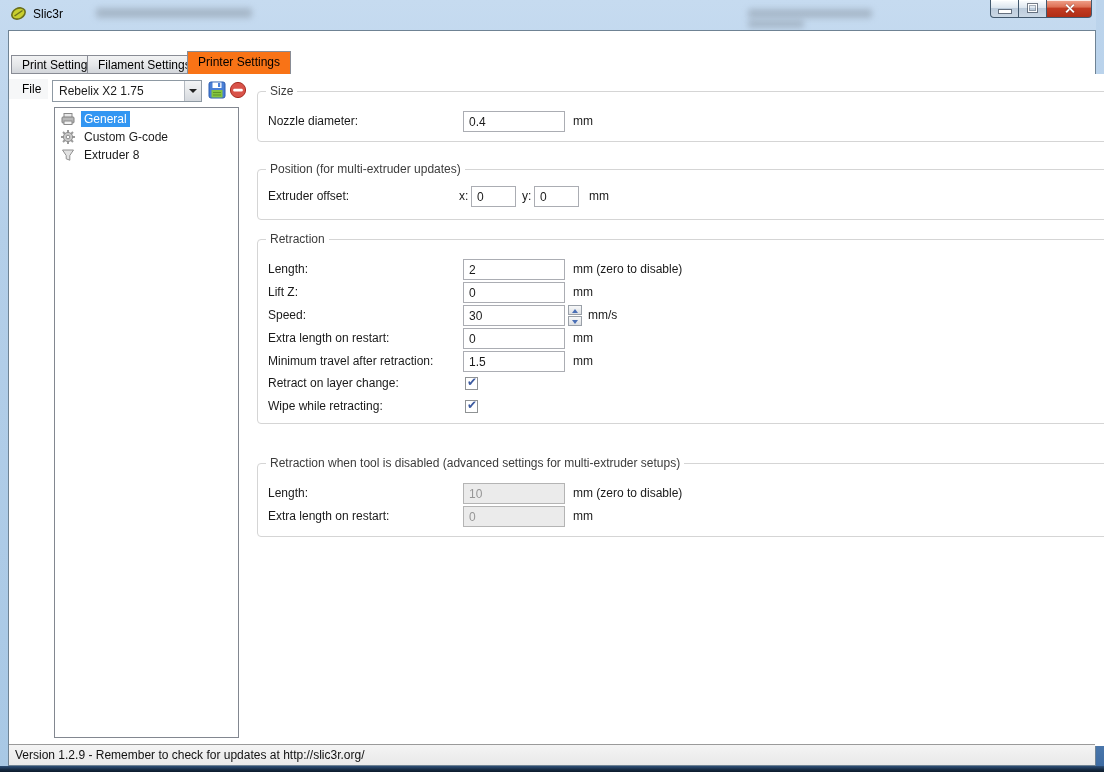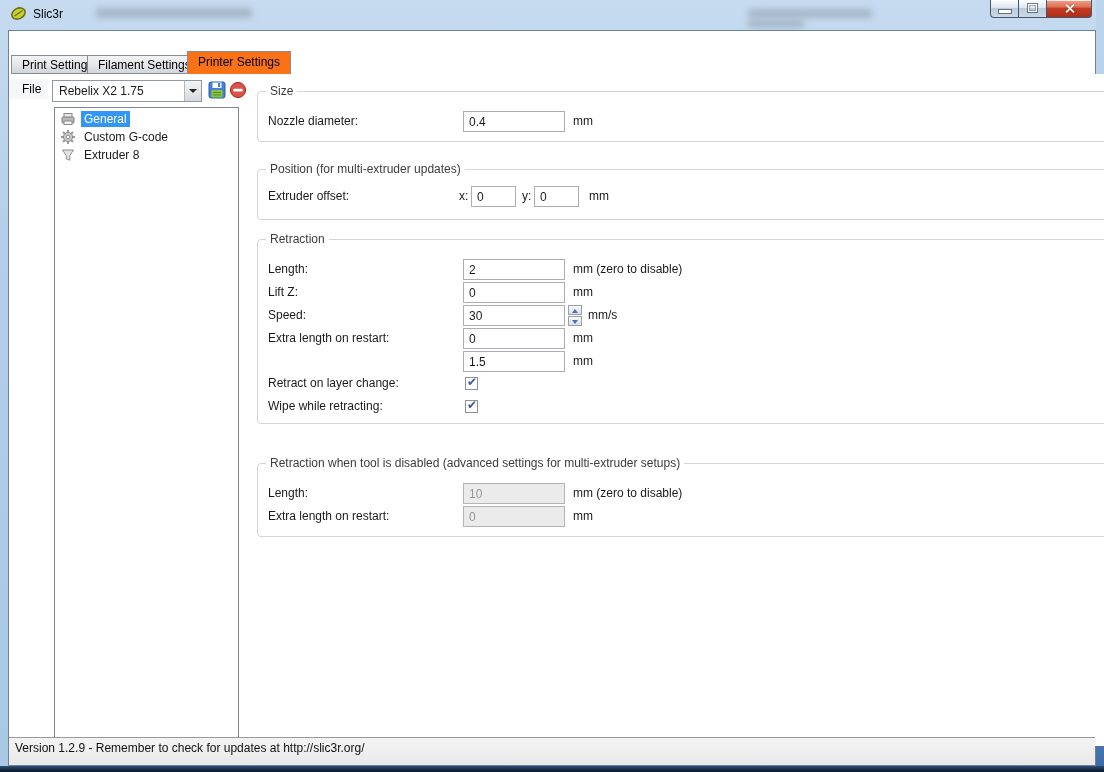--- a/index.html
+++ b/index.html
@@ -105,21 +105,21 @@
   .spin-arrow-up { position:absolute; left:3px; top:3px; width:0; height:0;
     border-left:3px solid transparent; border-right:3px solid transparent; border-bottom:4px solid #4a6fb5; }
   .spin-arrow-down { position:absolute; left:3px; top:3px; width:0; height:0;
     border-left:3px solid transparent; border-right:3px solid transparent; border-top:4px solid #4a6fb5; }
 
   .checkbox { position:absolute; width:13px; height:13px; background:#fff;
     border:1px solid #8f9294; }
   .checkmark { position:absolute; left:1px; top:-3px; font-size:12px; color:#3c5aa0; }
 
   
-  .statusbar { position:absolute; left:0; bottom:0; width:100%; height:28px;
+  .statusbar { position:absolute; left:0; bottom:0; width:100%; height:21px;
     border-top:1px solid #9a9a9a; background:linear-gradient(to bottom,#f4f4f4,#e9e9e9);
     line-height:20px; padding-left:6px; color:#111; }
 </style>
 </head>
 <body>
 
 <div class="window">
 
   <div class="titlebar">
     <svg class="app-logo" viewBox="0 0 17 17">
@@ -249,20 +249,21 @@
           <span class="spin-btn spin-down">
               <span class="spin-arrow-down"></span>
             </span>
         </span>
         <span class="unit" style="left:330px; top:65px">mm/s</span>
 
         <span class="row-label" style="top:88px">Extra length on restart:</span>
         <input class="tb" style="left: 205px; top: 88px;" value="0">
         <span class="unit" style="left:315px; top:88px">mm</span>
 
+        <span class="row-label" style="top:111px">Minimum travel after retraction:</span>
         <input class="tb" style="left: 205px; top: 111px;" value="1.5">
         <span class="unit" style="left:315px; top:111px">mm</span>
 
         <span class="row-label" style="top:133px">Retract on layer change:</span>
         <span class="checkbox" style="left:207px; top:137px">
           <span class="checkmark">✔</span>
         </span>
 
         <span class="row-label" style="top:156px">Wipe while retracting:</span>
         <span class="checkbox" style="left:207px; top:160px">

